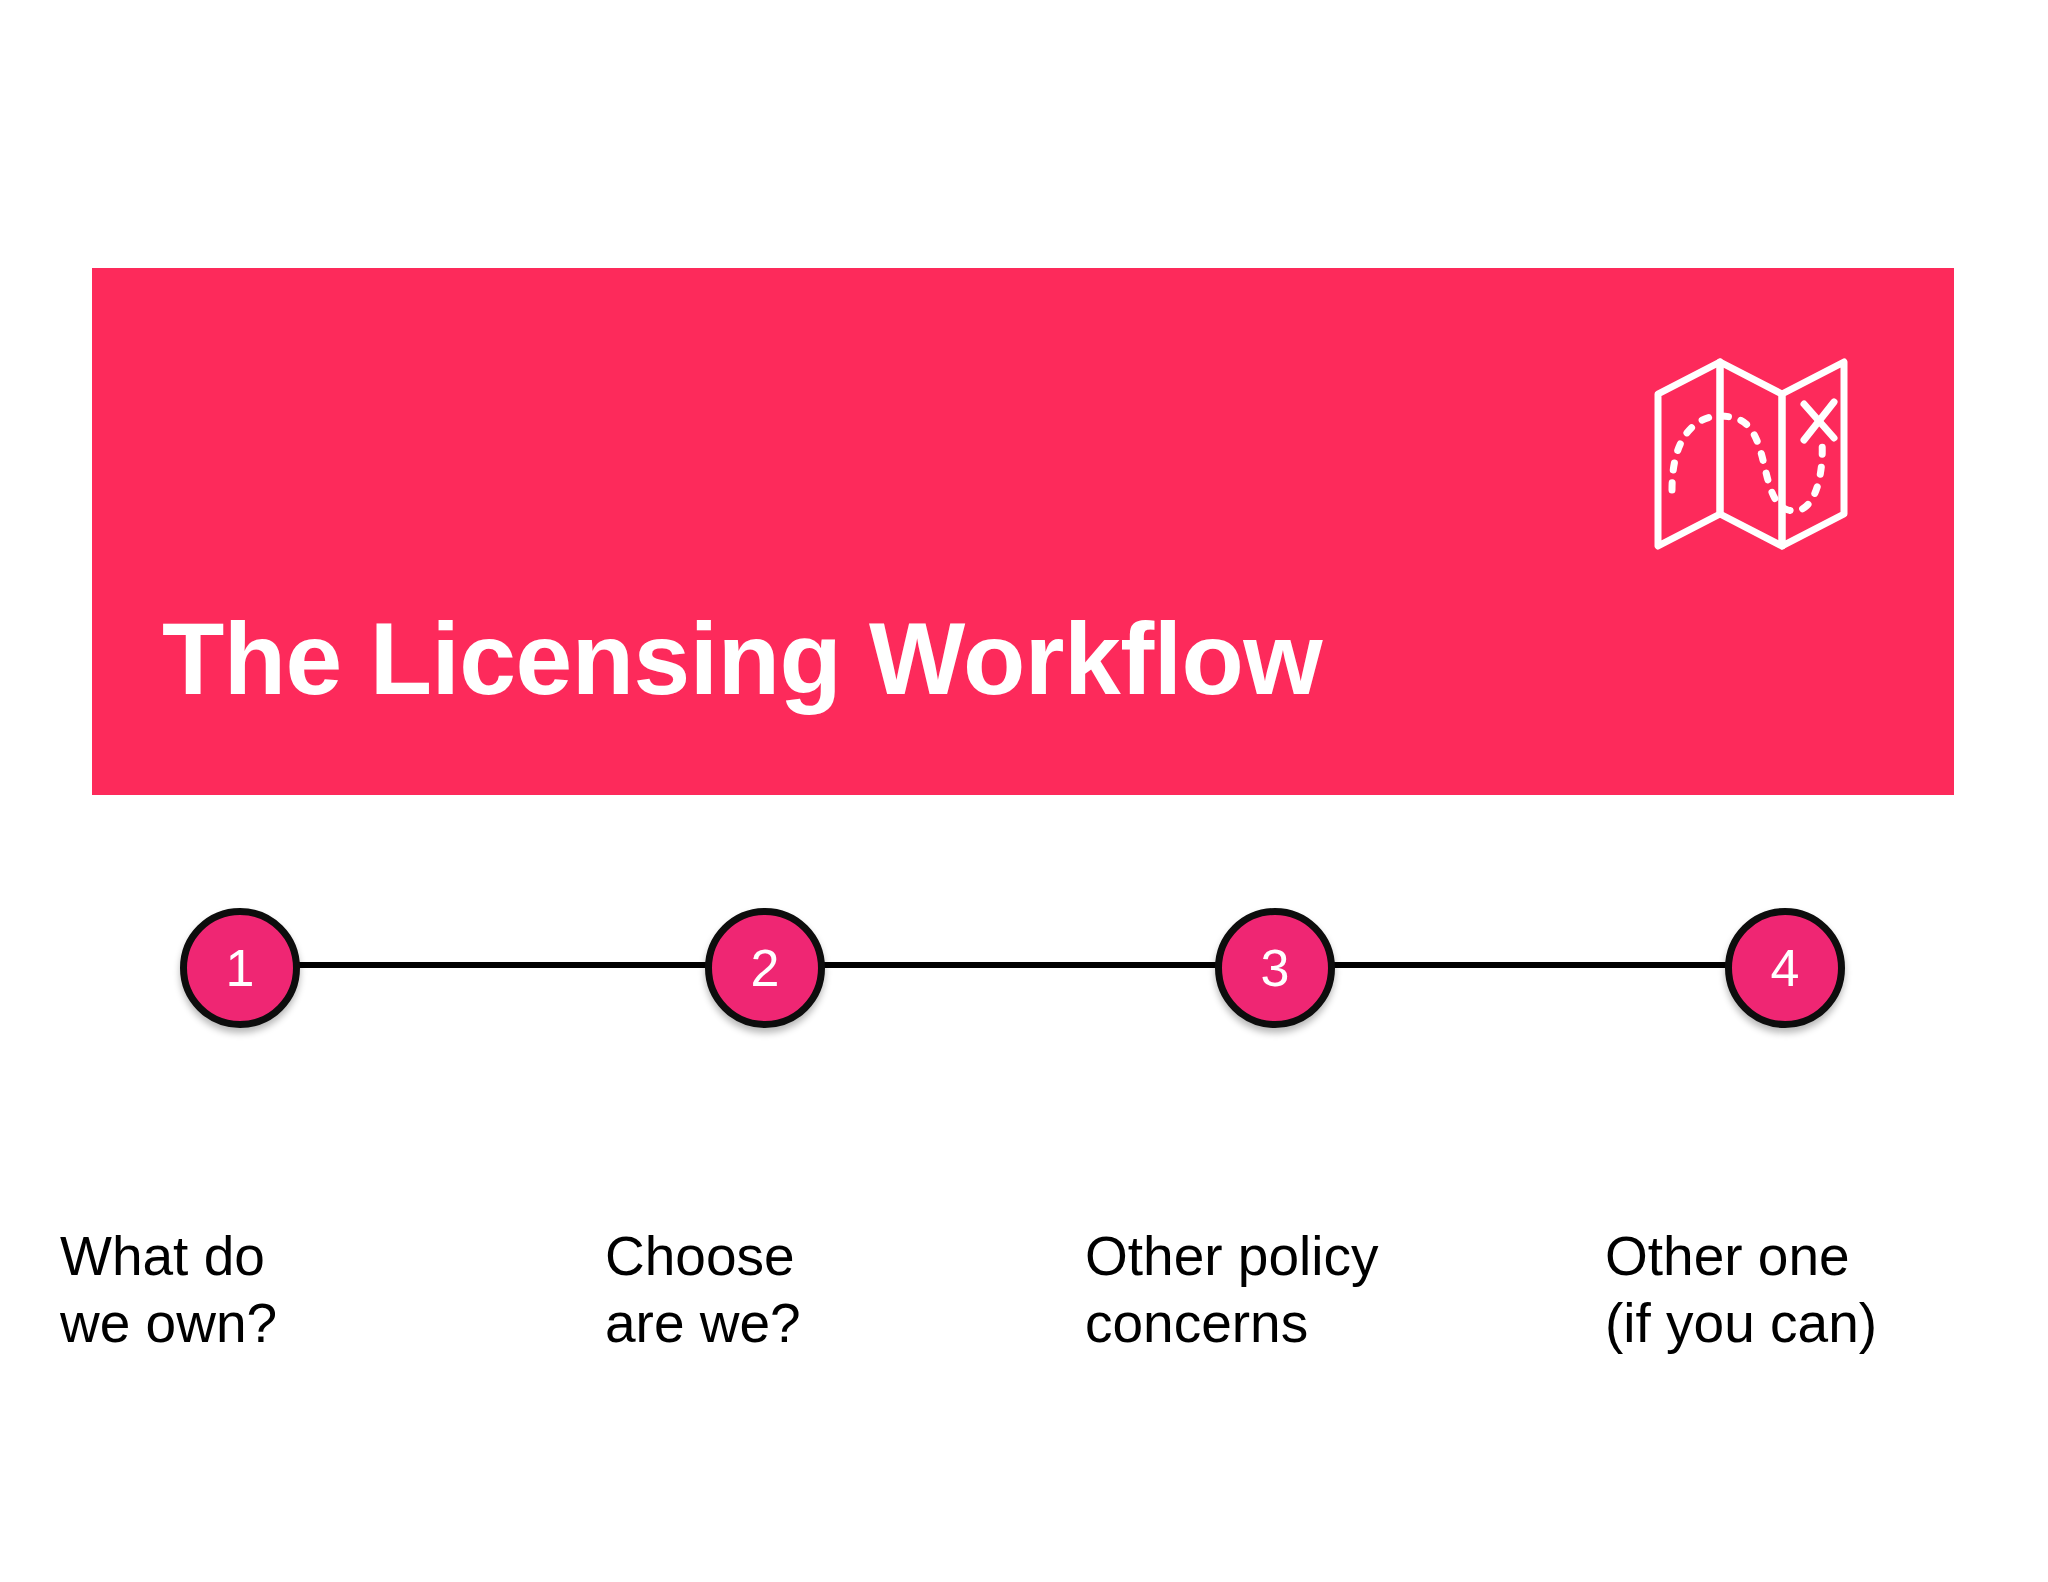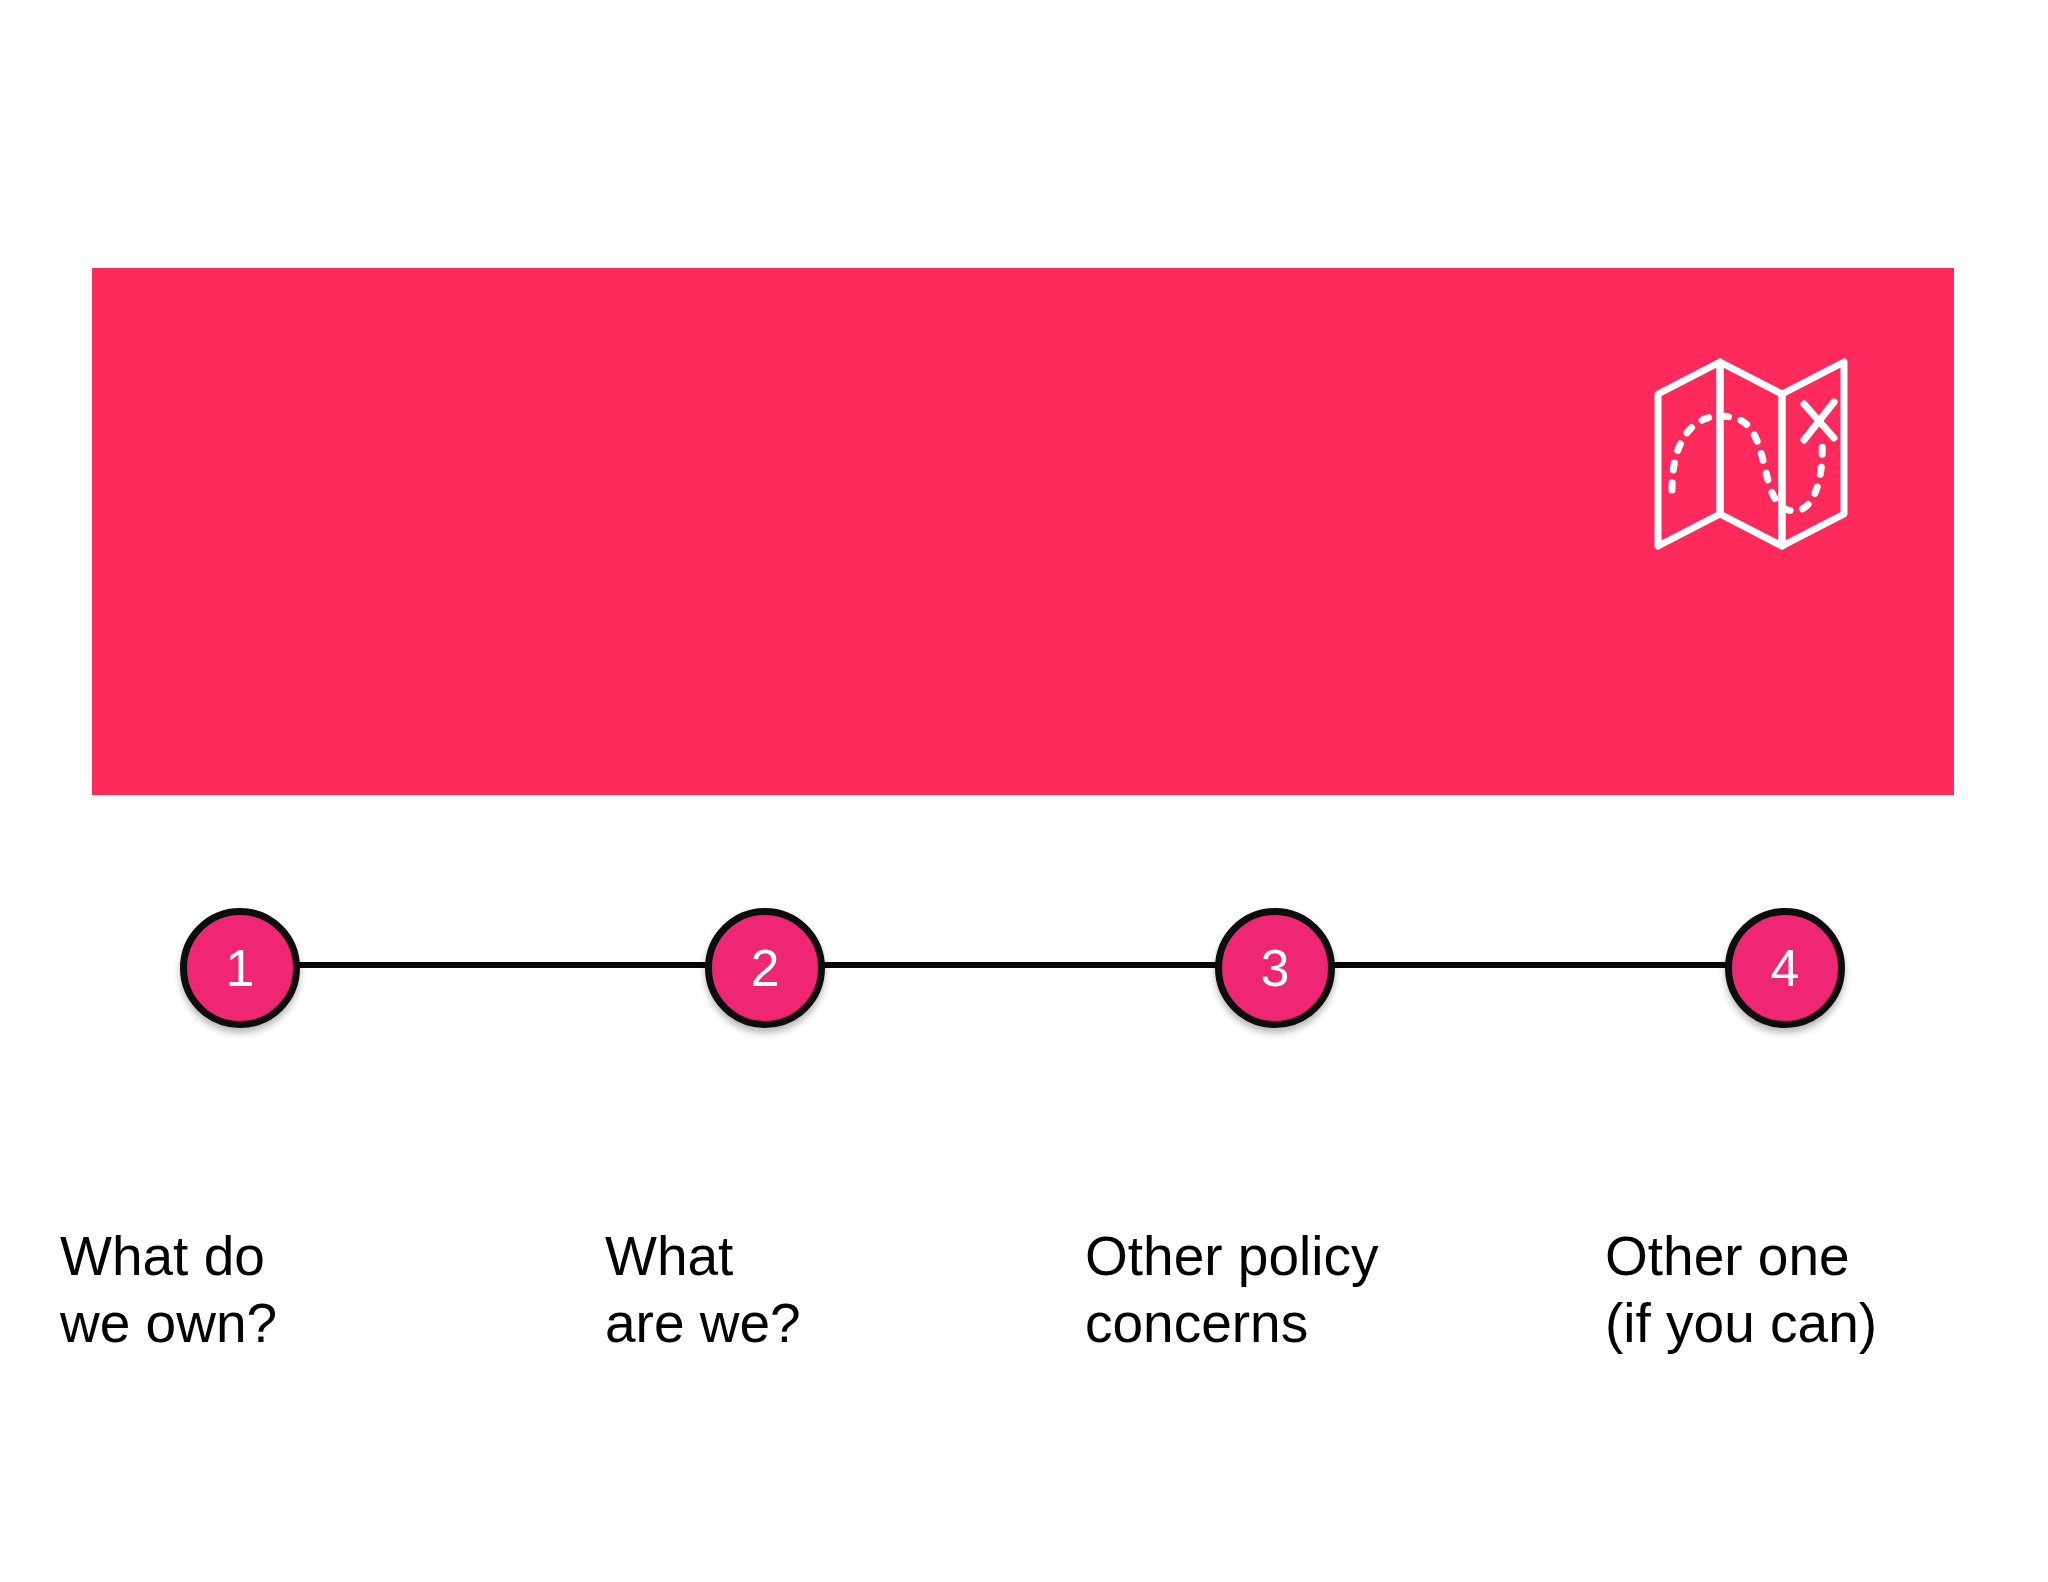--- a/index.html
+++ b/index.html
@@ -108,20 +108,21 @@
     white-space: pre-line;
   }
 </style>
 </head>
 <body>
 
 <div id="slide">
 
   <div id="banner">
 
+    <h1 id="banner-title">The Licensing Workflow</h1>
 
     <div id="map-icon">
       <svg viewBox="0 0 230 215" xmlns="http://www.w3.org/2000/svg" fill="none" stroke="#ffffff" stroke-width="7" stroke-linecap="round" stroke-linejoin="round">
 
         <path d="M6 52 L68 20 L68 172 L6 204 Z"></path>
 
         <path d="M68 20 L130 52 L130 204 L68 172 Z"></path>
 
         <path d="M130 52 L192 20 L192 172 L130 204 Z"></path>
 
@@ -144,21 +145,21 @@
         <span class="node-number">1</span>
       </div>
       <div class="node-label" style="left:-120px;">What do
 we own?</div>
     </div>
 
     <div class="node" style="left:765px;">
       <div class="node-circle">
         <span class="node-number">2</span>
       </div>
-      <div class="node-label" style="left:-100px;">What
+      <div class="node-label" style="left:-100px;">Choose
 are we?</div>
     </div>
 
     <div class="node" style="left:1275px;">
       <div class="node-circle">
         <span class="node-number">3</span>
       </div>
       <div class="node-label" style="left:-130px;">Other policy
 concerns</div>
     </div>

